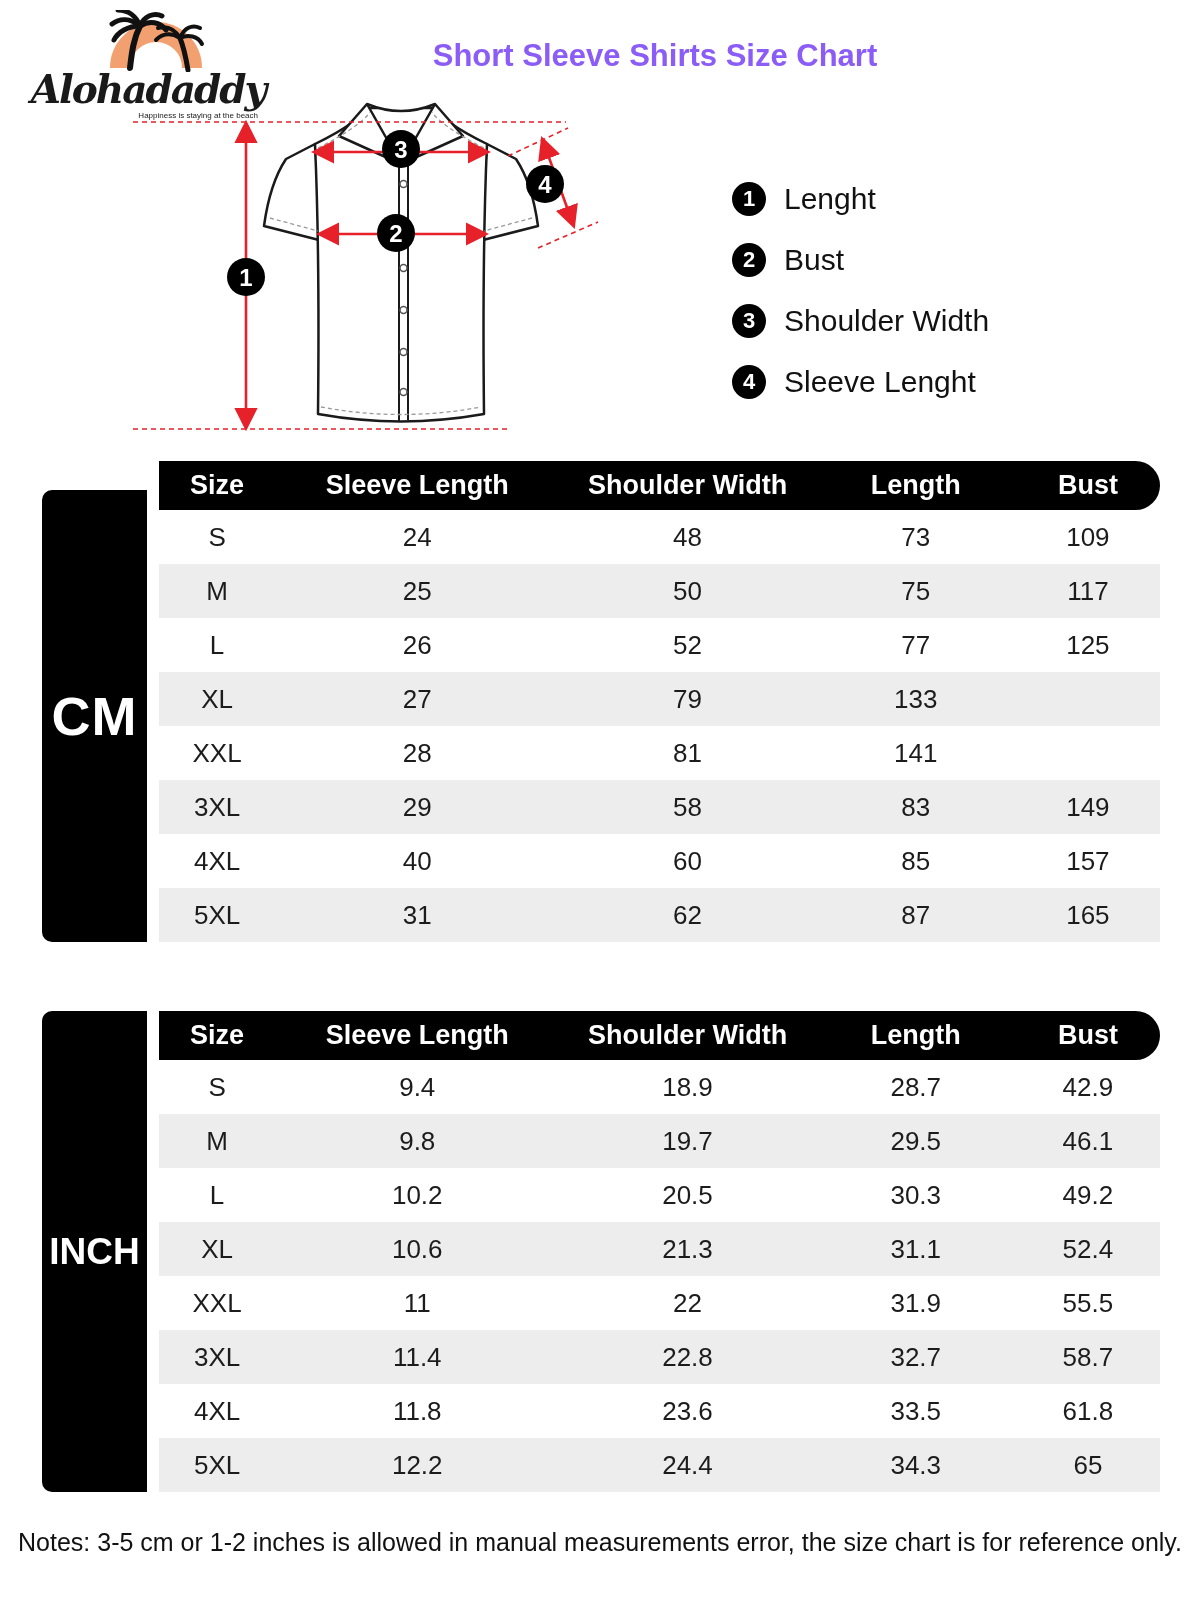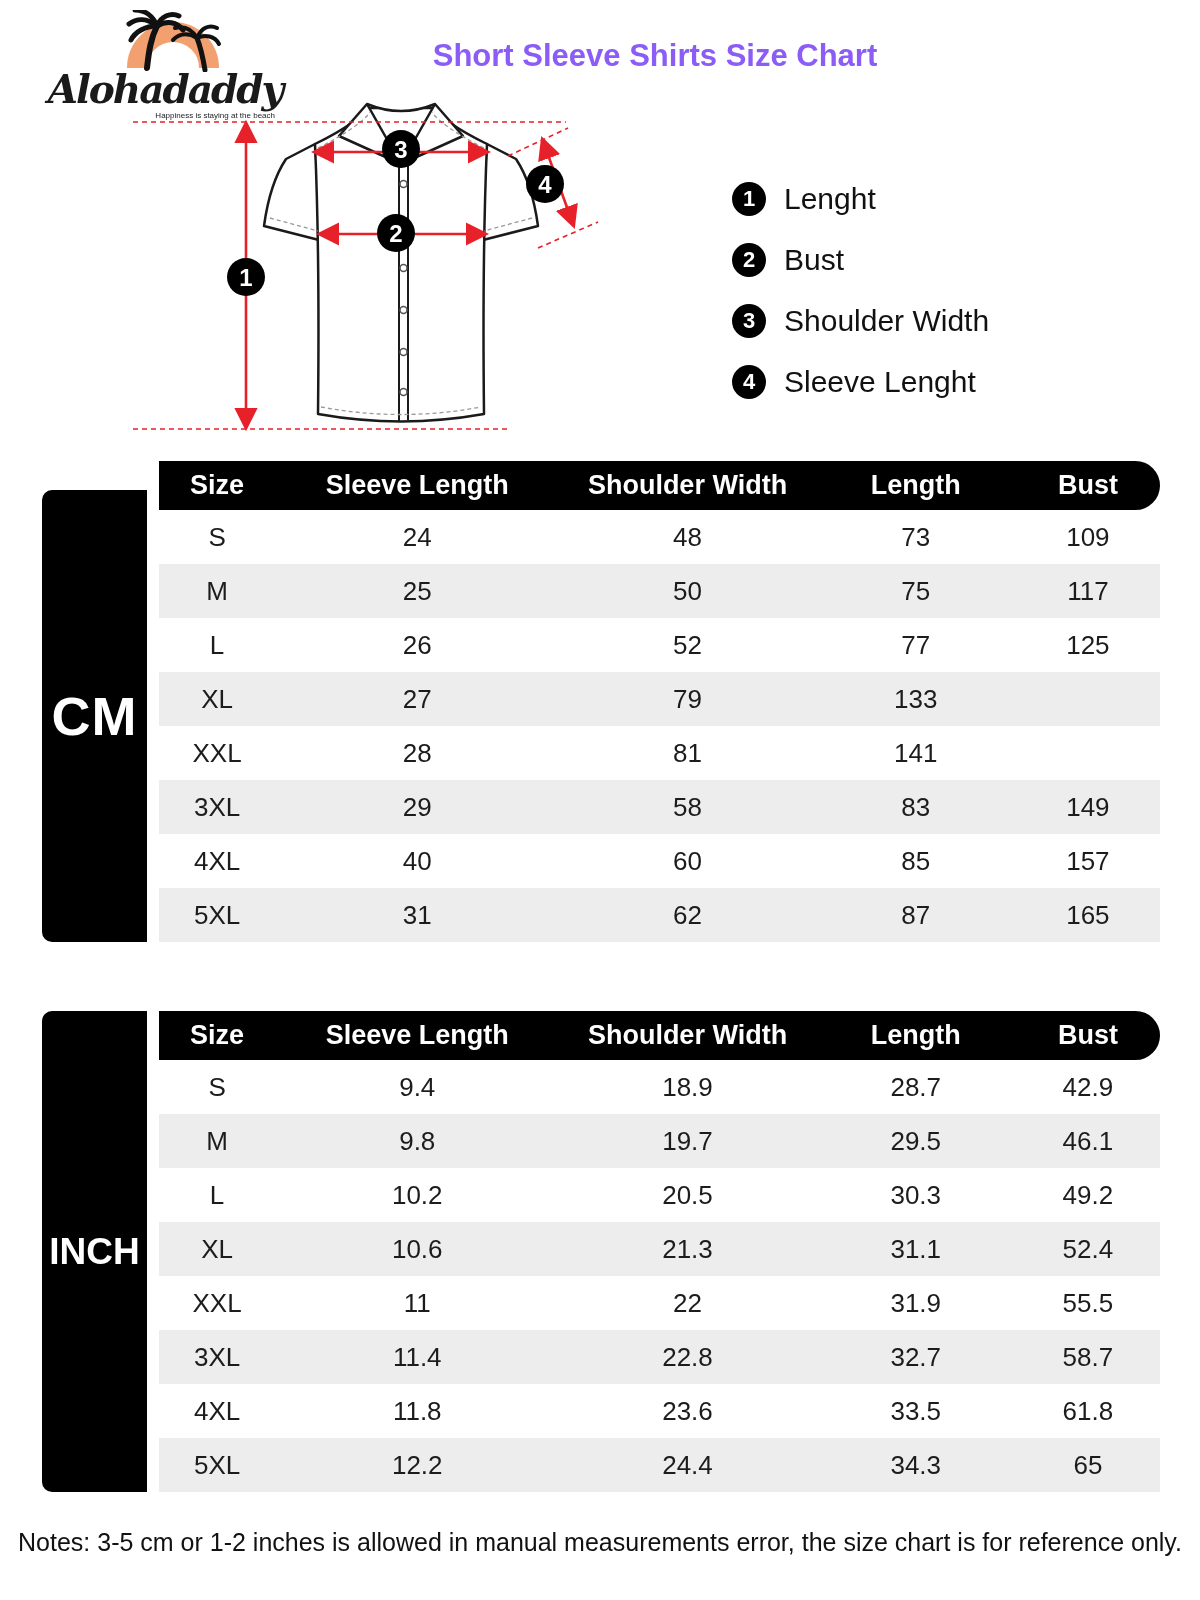--- a/index.html
+++ b/index.html
@@ -1,20 +1,20 @@
 <!DOCTYPE html>
 <html><head>
 <meta charset="utf-8">
 <style>
   * { margin:0; padding:0; box-sizing:border-box; }
   body { background:#fff; font-family:"Liberation Sans", sans-serif; }
   .page { position:relative; width:1200px; height:1600px; background:#fff; overflow:hidden; }
 
   
-  .logo { position:absolute; left:28px; top:10px; width:240px; text-align:center;margin-left:17px; }
+  .logo { position:absolute; left:28px; top:10px; width:240px; text-align:center; }
   .logo-name { font-family:"DejaVu Serif", serif; font-style:italic; font-weight:bold;
                font-size:39px; color:#1a1a1a; line-height:1; margin-top:-6px; letter-spacing:-2px; }
   .logo-tagline { font-size:8px; color:#222; text-align:right; padding-right:10px; margin-top:2px; }
   .page-title { position:absolute; left:110px; right:0; top:38px; text-align:center;
                 font-size:31px; font-weight:bold; color:#8b5cf6; letter-spacing:0px; }
 
   
   .diagram { position:absolute; left:118px; top:92px; }
 
   

